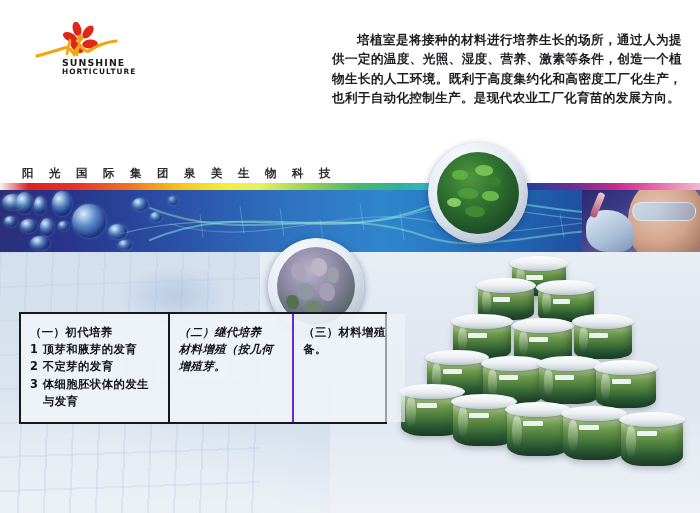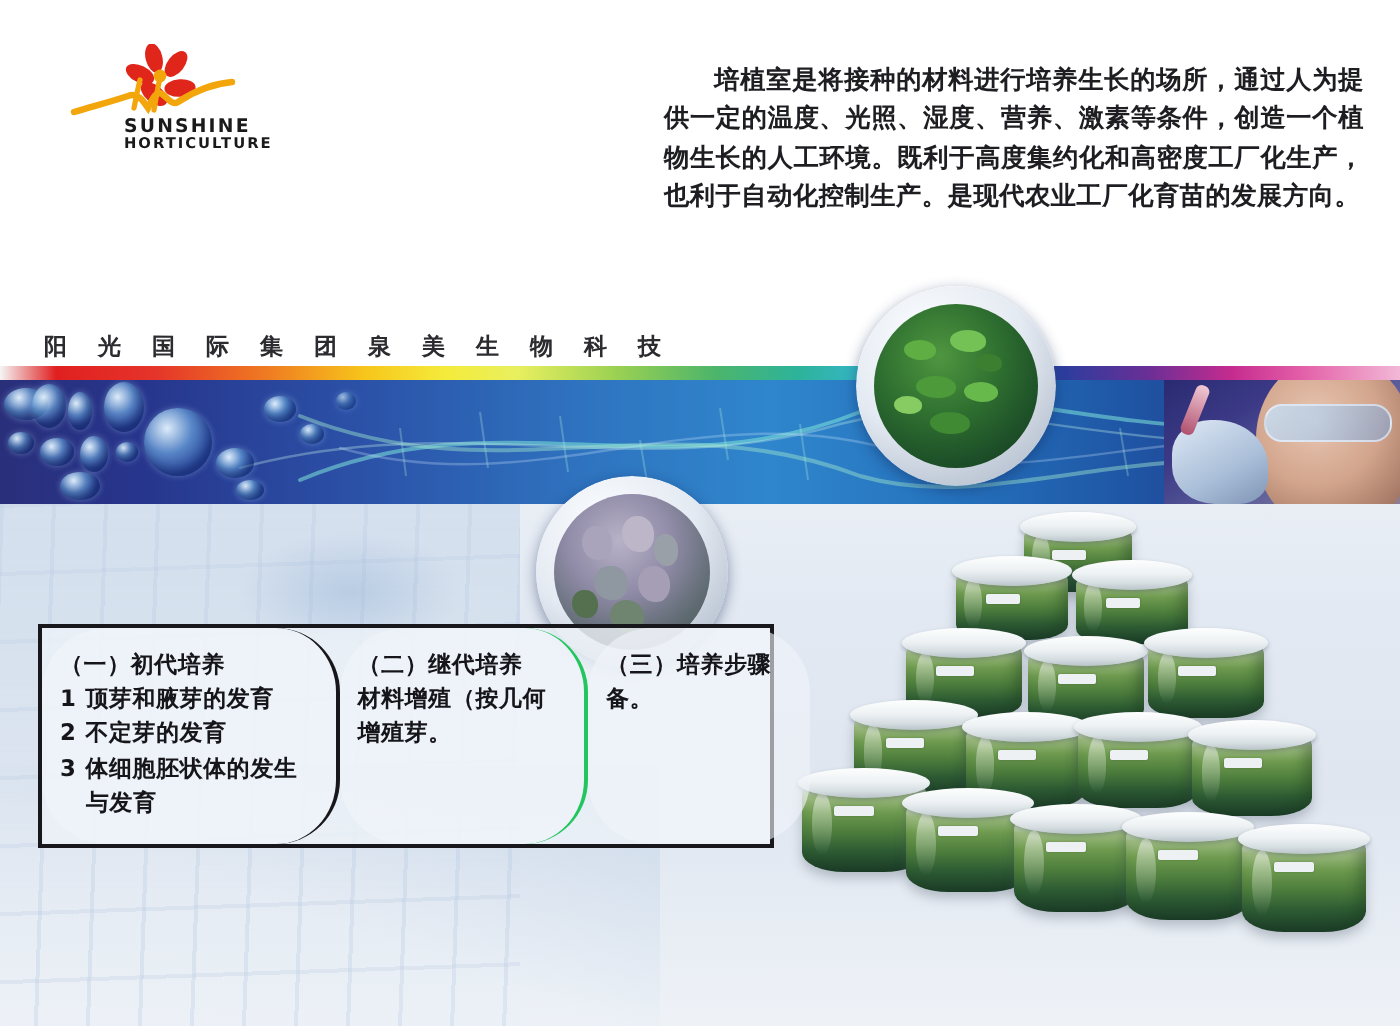--- a/index.html
+++ b/index.html
@@ -104,24 +104,23 @@
   .steps-head{
     border-bottom:2.5px solid #17171c;padding:5px 0 5px 16px;
     font-size:12.4px;font-weight:bold;color:#15151a;letter-spacing:1px;
     background:rgba(240,244,250,.72);
   }
   .steps-body{display:flex;}
   .col{
     padding:10px 19px 12px 9px;
     font-size:11.4px;line-height:17.2px;color:#15151a;font-weight:bold;letter-spacing:.4px;
     background:rgba(240,244,250,.62);
-    border-radius:32px;
   }
   .col.c1{width:148px;border-right:2px solid #17171c;}
-  .col.c2{width:98px;border-right:2px solid #22c55e;}
+  .col.c2{width:98px;border-right:2px solid #6d28d9;font-style:italic;}
   .col.c3{width:112px;}
   .col .ln{white-space:nowrap;}
   .col .hang{padding-left:13px;}
 
   
   .pyramid{position:absolute;left:383px;top:256px;width:317px;height:218px;z-index:7;}
   .cup{position:absolute;}
   .cup .body{position:absolute;left:0;top:7px;width:100%;height:calc(100% - 7px);
     border-radius:6px 6px 34% 34%/6px 6px 22% 22%;
     background:
@@ -342,20 +341,20 @@
         <div class="ln hang">与发育</div>
       </div>
 
       <div class="col c2">
         <div class="ln">（二）继代培养</div>
         <div class="ln">材料增殖（按几何</div>
         <div class="ln">增殖芽。</div>
       </div>
 
       <div class="col c3">
-        <div class="ln">（三）培养步骤</div>
+        <div class="ln">（三）材料增殖</div>
         <div class="ln">备。</div>
       </div>
 
     </div>
   </div>
 
 </div>
 
 </body></html>

